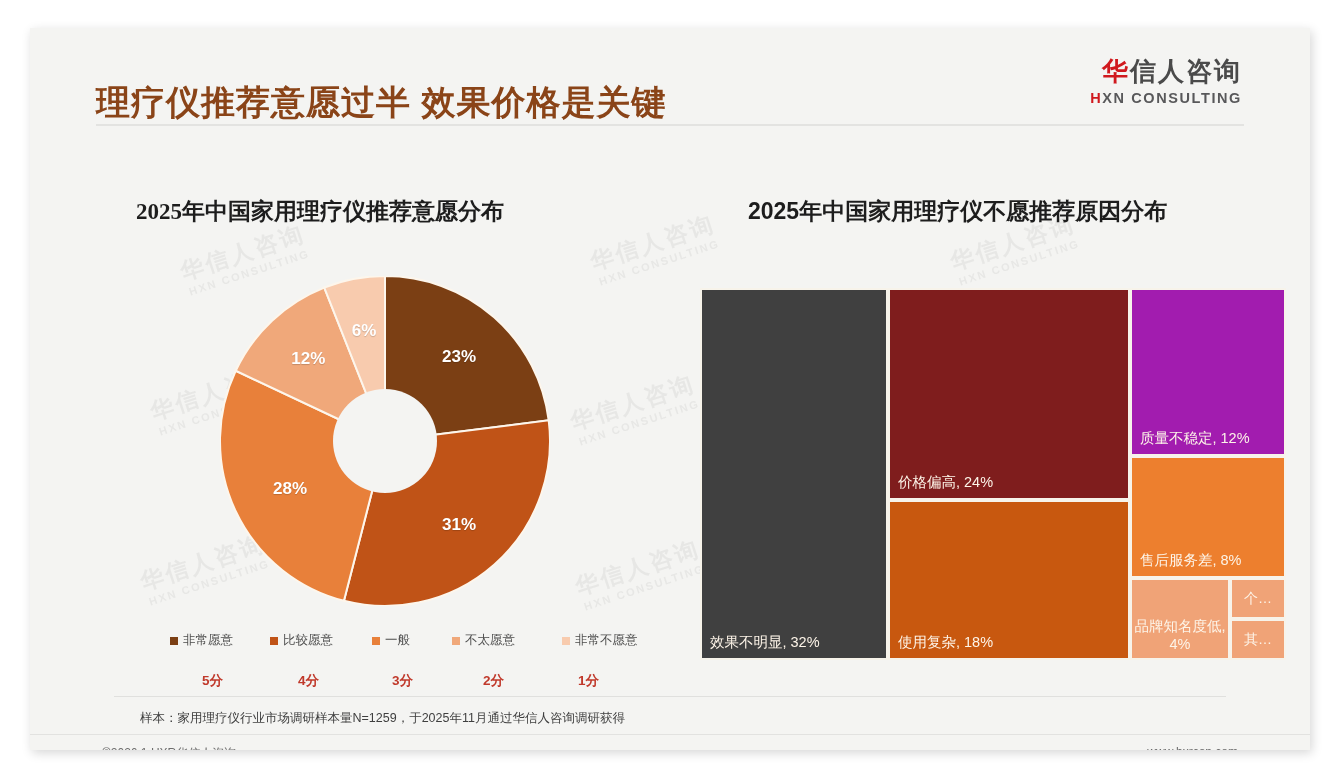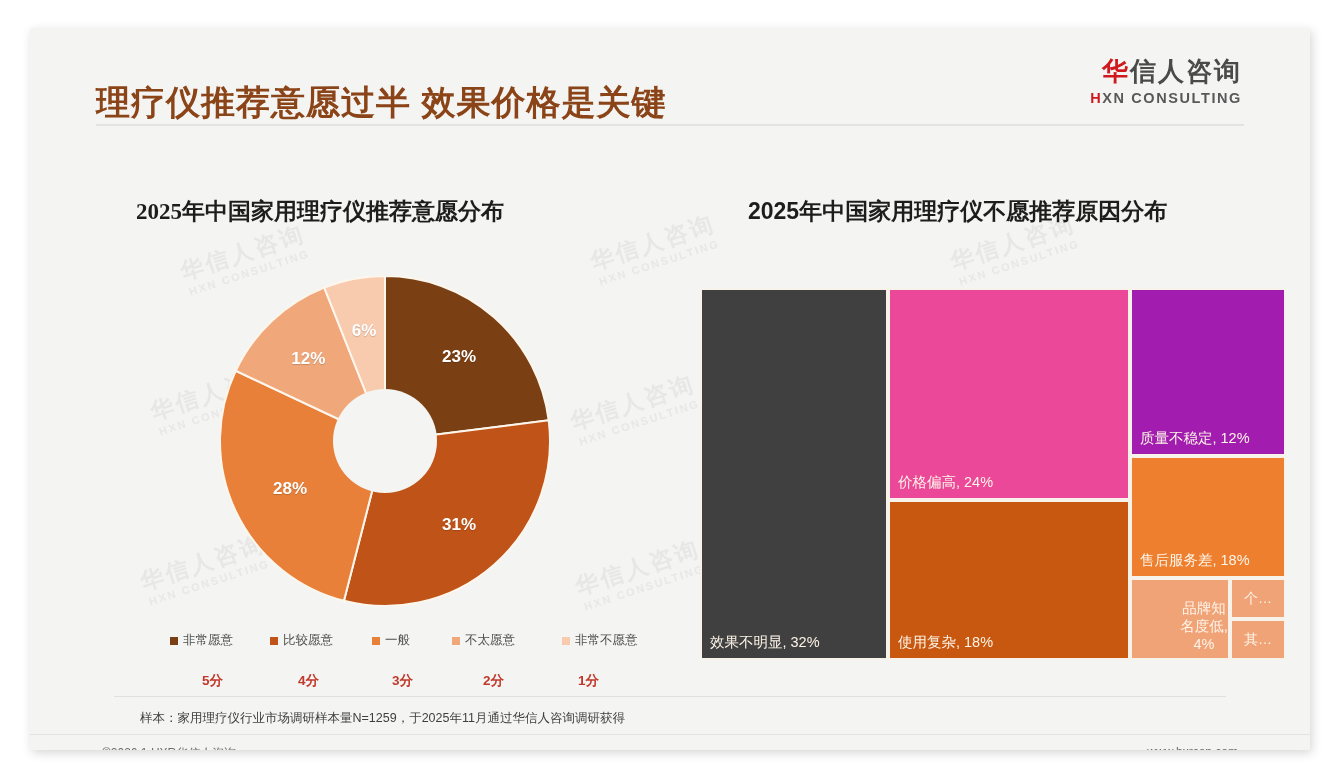--- a/index.html
+++ b/index.html
@@ -183,21 +183,20 @@
     font-size: 14.5px;
     white-space: nowrap;
   }
   .tile-label.center {
     left: 0;
     right: 0;
     text-align: center;
     white-space: normal;
     line-height: 1.25;
     bottom: 5px;
-    padding-left: 48px;
   }
   .tile-label.tiny {
     left: 0; right: 0;
     text-align: center;
     bottom: auto;
     top: 50%;
     transform: translateY(-50%);
     font-size: 14px;
   }
 
@@ -343,31 +342,31 @@
       <div class="score" style="left: 128px; color: rgb(192, 57, 43);">4分</div>
       <div class="score" style="left: 222px; color: rgb(192, 57, 43);">3分</div>
       <div class="score" style="left: 313px; color: rgb(192, 57, 43);">2分</div>
       <div class="score" style="left: 408px; color: rgb(192, 57, 43);">1分</div>
     </div>
 
   <div id="treemap">
       <div class="tile" style="left: 0px; top: 0px; width: 188px; height: 372px; background: #404040;">
         <div class="tile-label">效果不明显, 32%</div>
       </div>
-      <div class="tile" style="left: 188px; top: 0px; width: 242px; height: 212px; background: #ec4899;">
+      <div class="tile" style="left: 188px; top: 0px; width: 242px; height: 212px; background: #7f1d1d;">
         <div class="tile-label">价格偏高, 24%</div>
       </div>
       <div class="tile" style="left: 188px; top: 212px; width: 242px; height: 160px; background: rgb(200, 88, 15);">
         <div class="tile-label">使用复杂, 18%</div>
       </div>
       <div class="tile" style="left: 430px; top: 0px; width: 156px; height: 168px; background: #a21caf;">
         <div class="tile-label">质量不稳定, 12%</div>
       </div>
       <div class="tile" style="left: 430px; top: 168px; width: 156px; height: 122px; background: rgb(237, 127, 46);">
-        <div class="tile-label">售后服务差, 18%</div>
+        <div class="tile-label">售后服务差, 8%</div>
       </div>
       <div class="tile" style="left: 430px; top: 290px; width: 100px; height: 82px; background: rgb(240, 163, 119);">
         <div class="tile-label center">品牌知名度低, 4%</div>
       </div>
       <div class="tile" style="left: 530px; top: 290px; width: 56px; height: 41px; background: rgb(240, 163, 119);">
         <div class="tile-label tiny">个…</div>
       </div>
       <div class="tile" style="left: 530px; top: 331px; width: 56px; height: 41px; background: rgb(240, 163, 119);">
         <div class="tile-label tiny">其…</div>
       </div>

